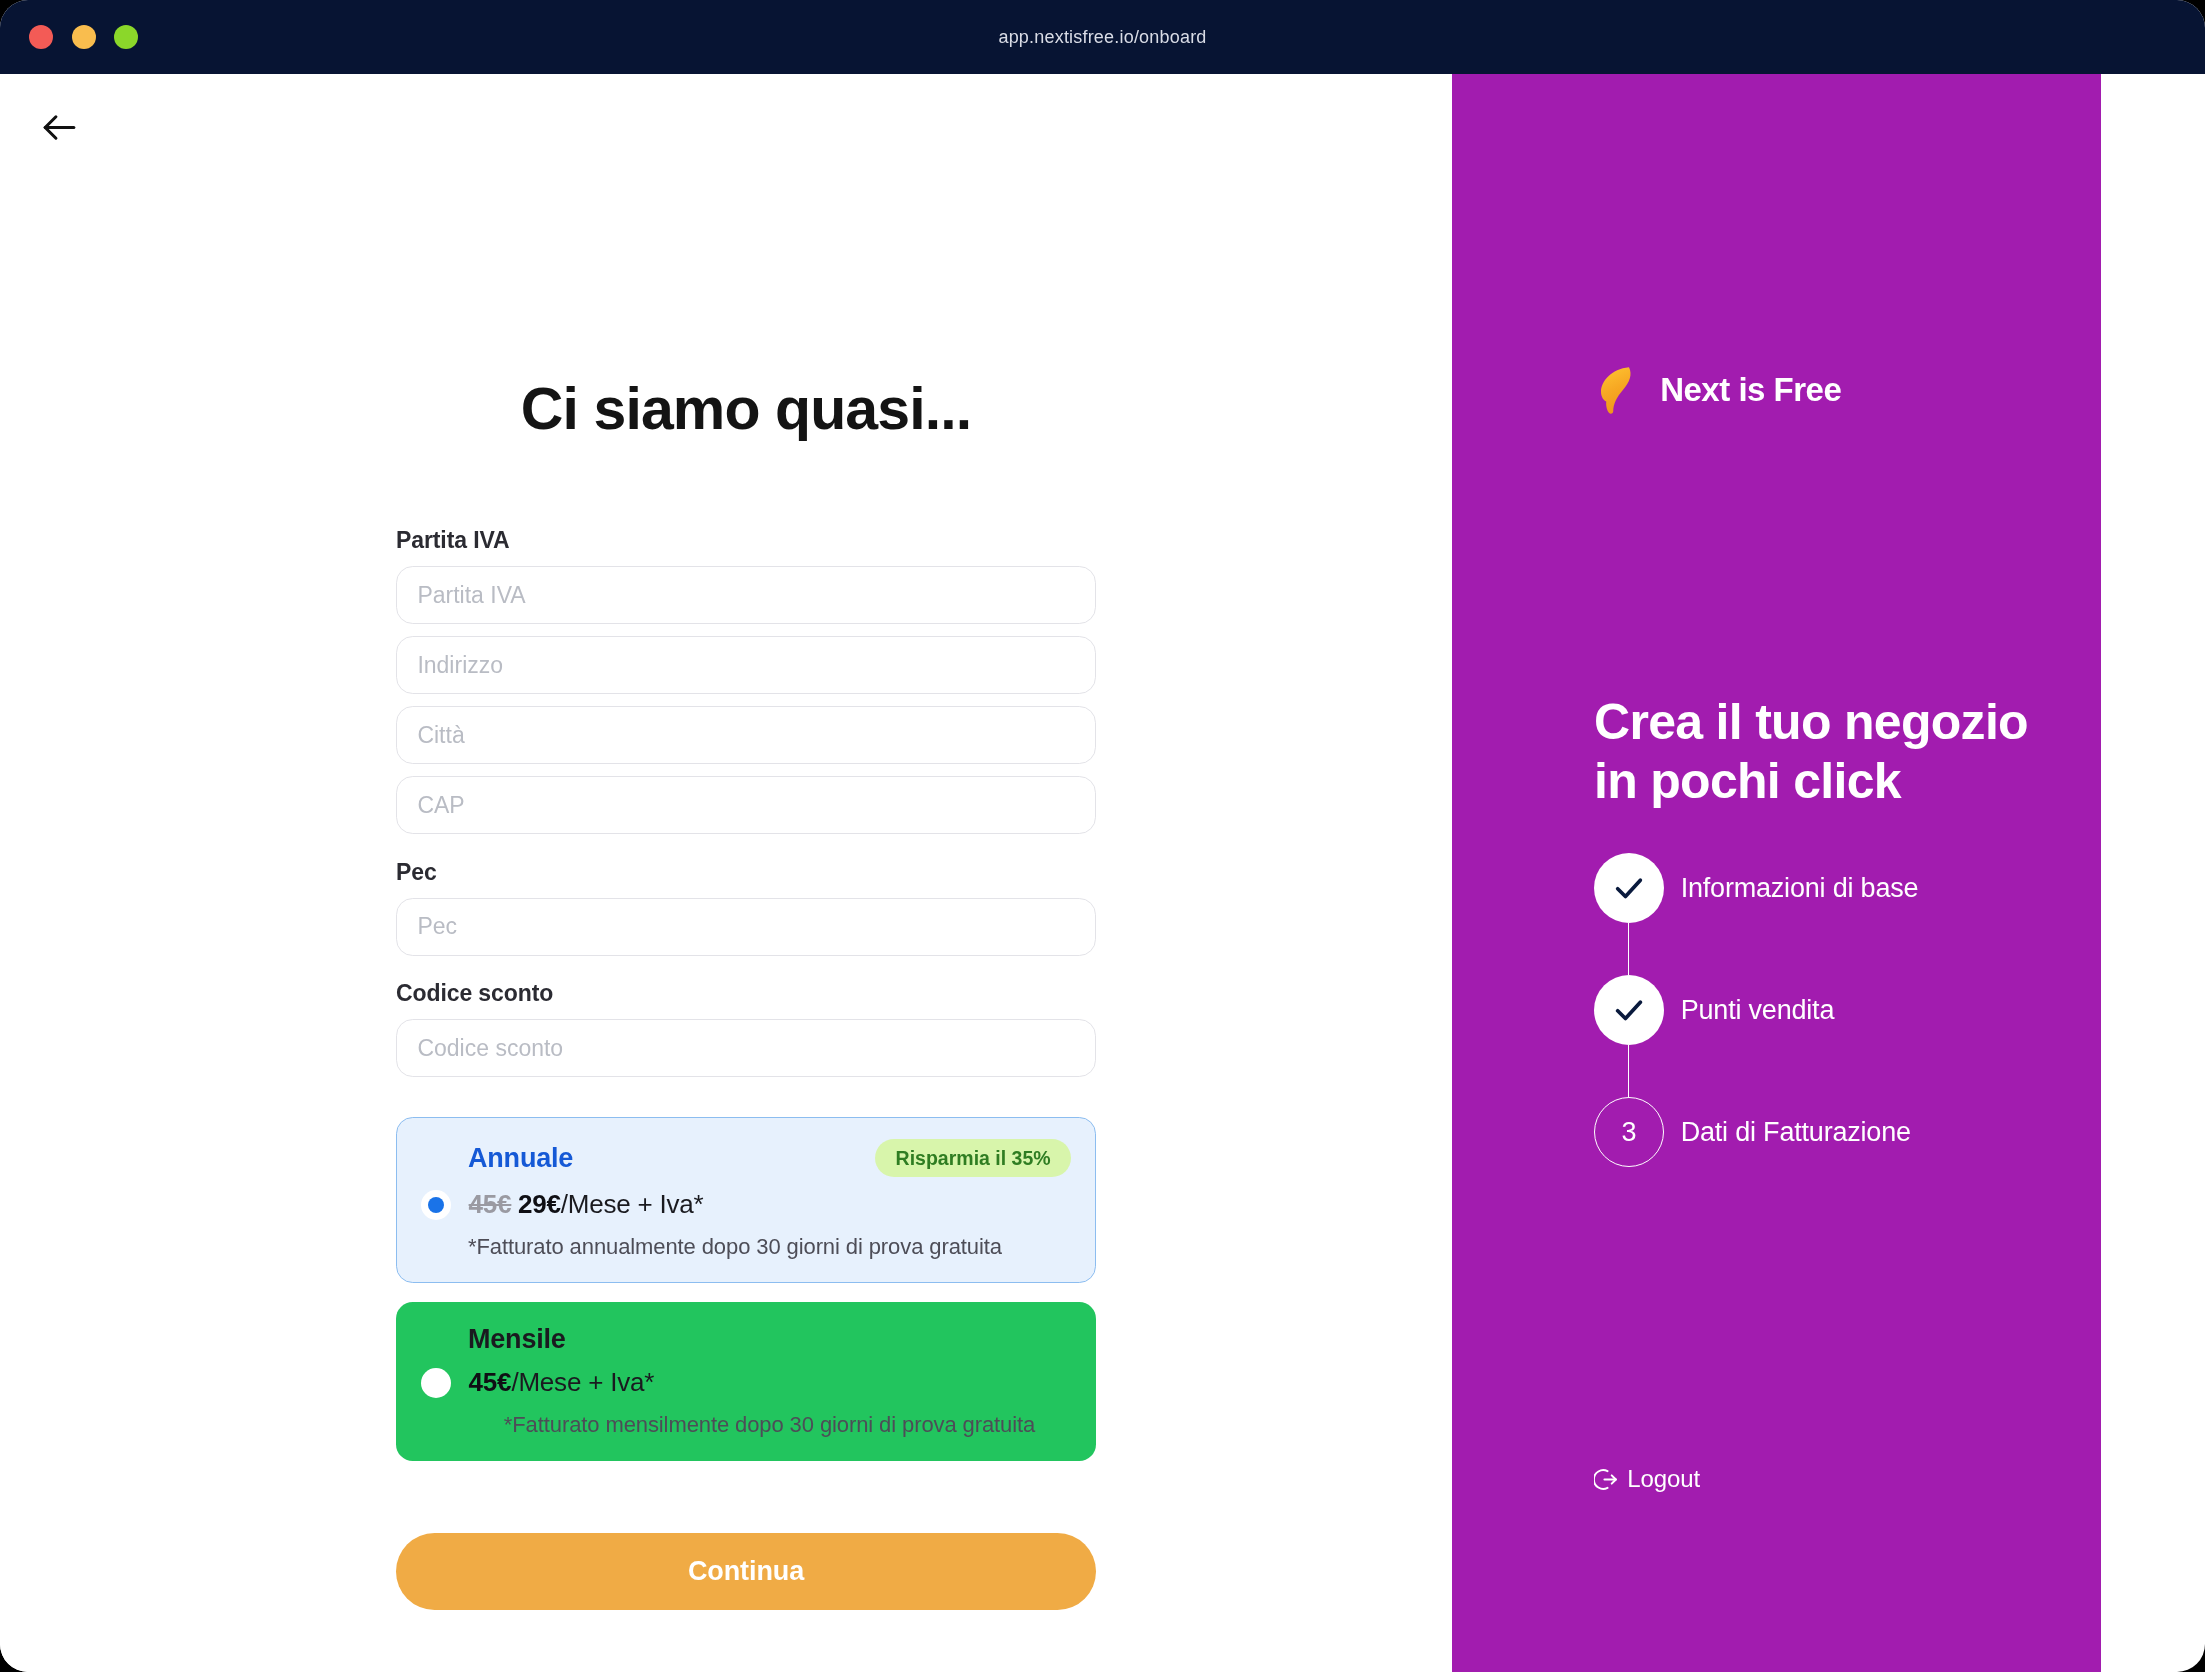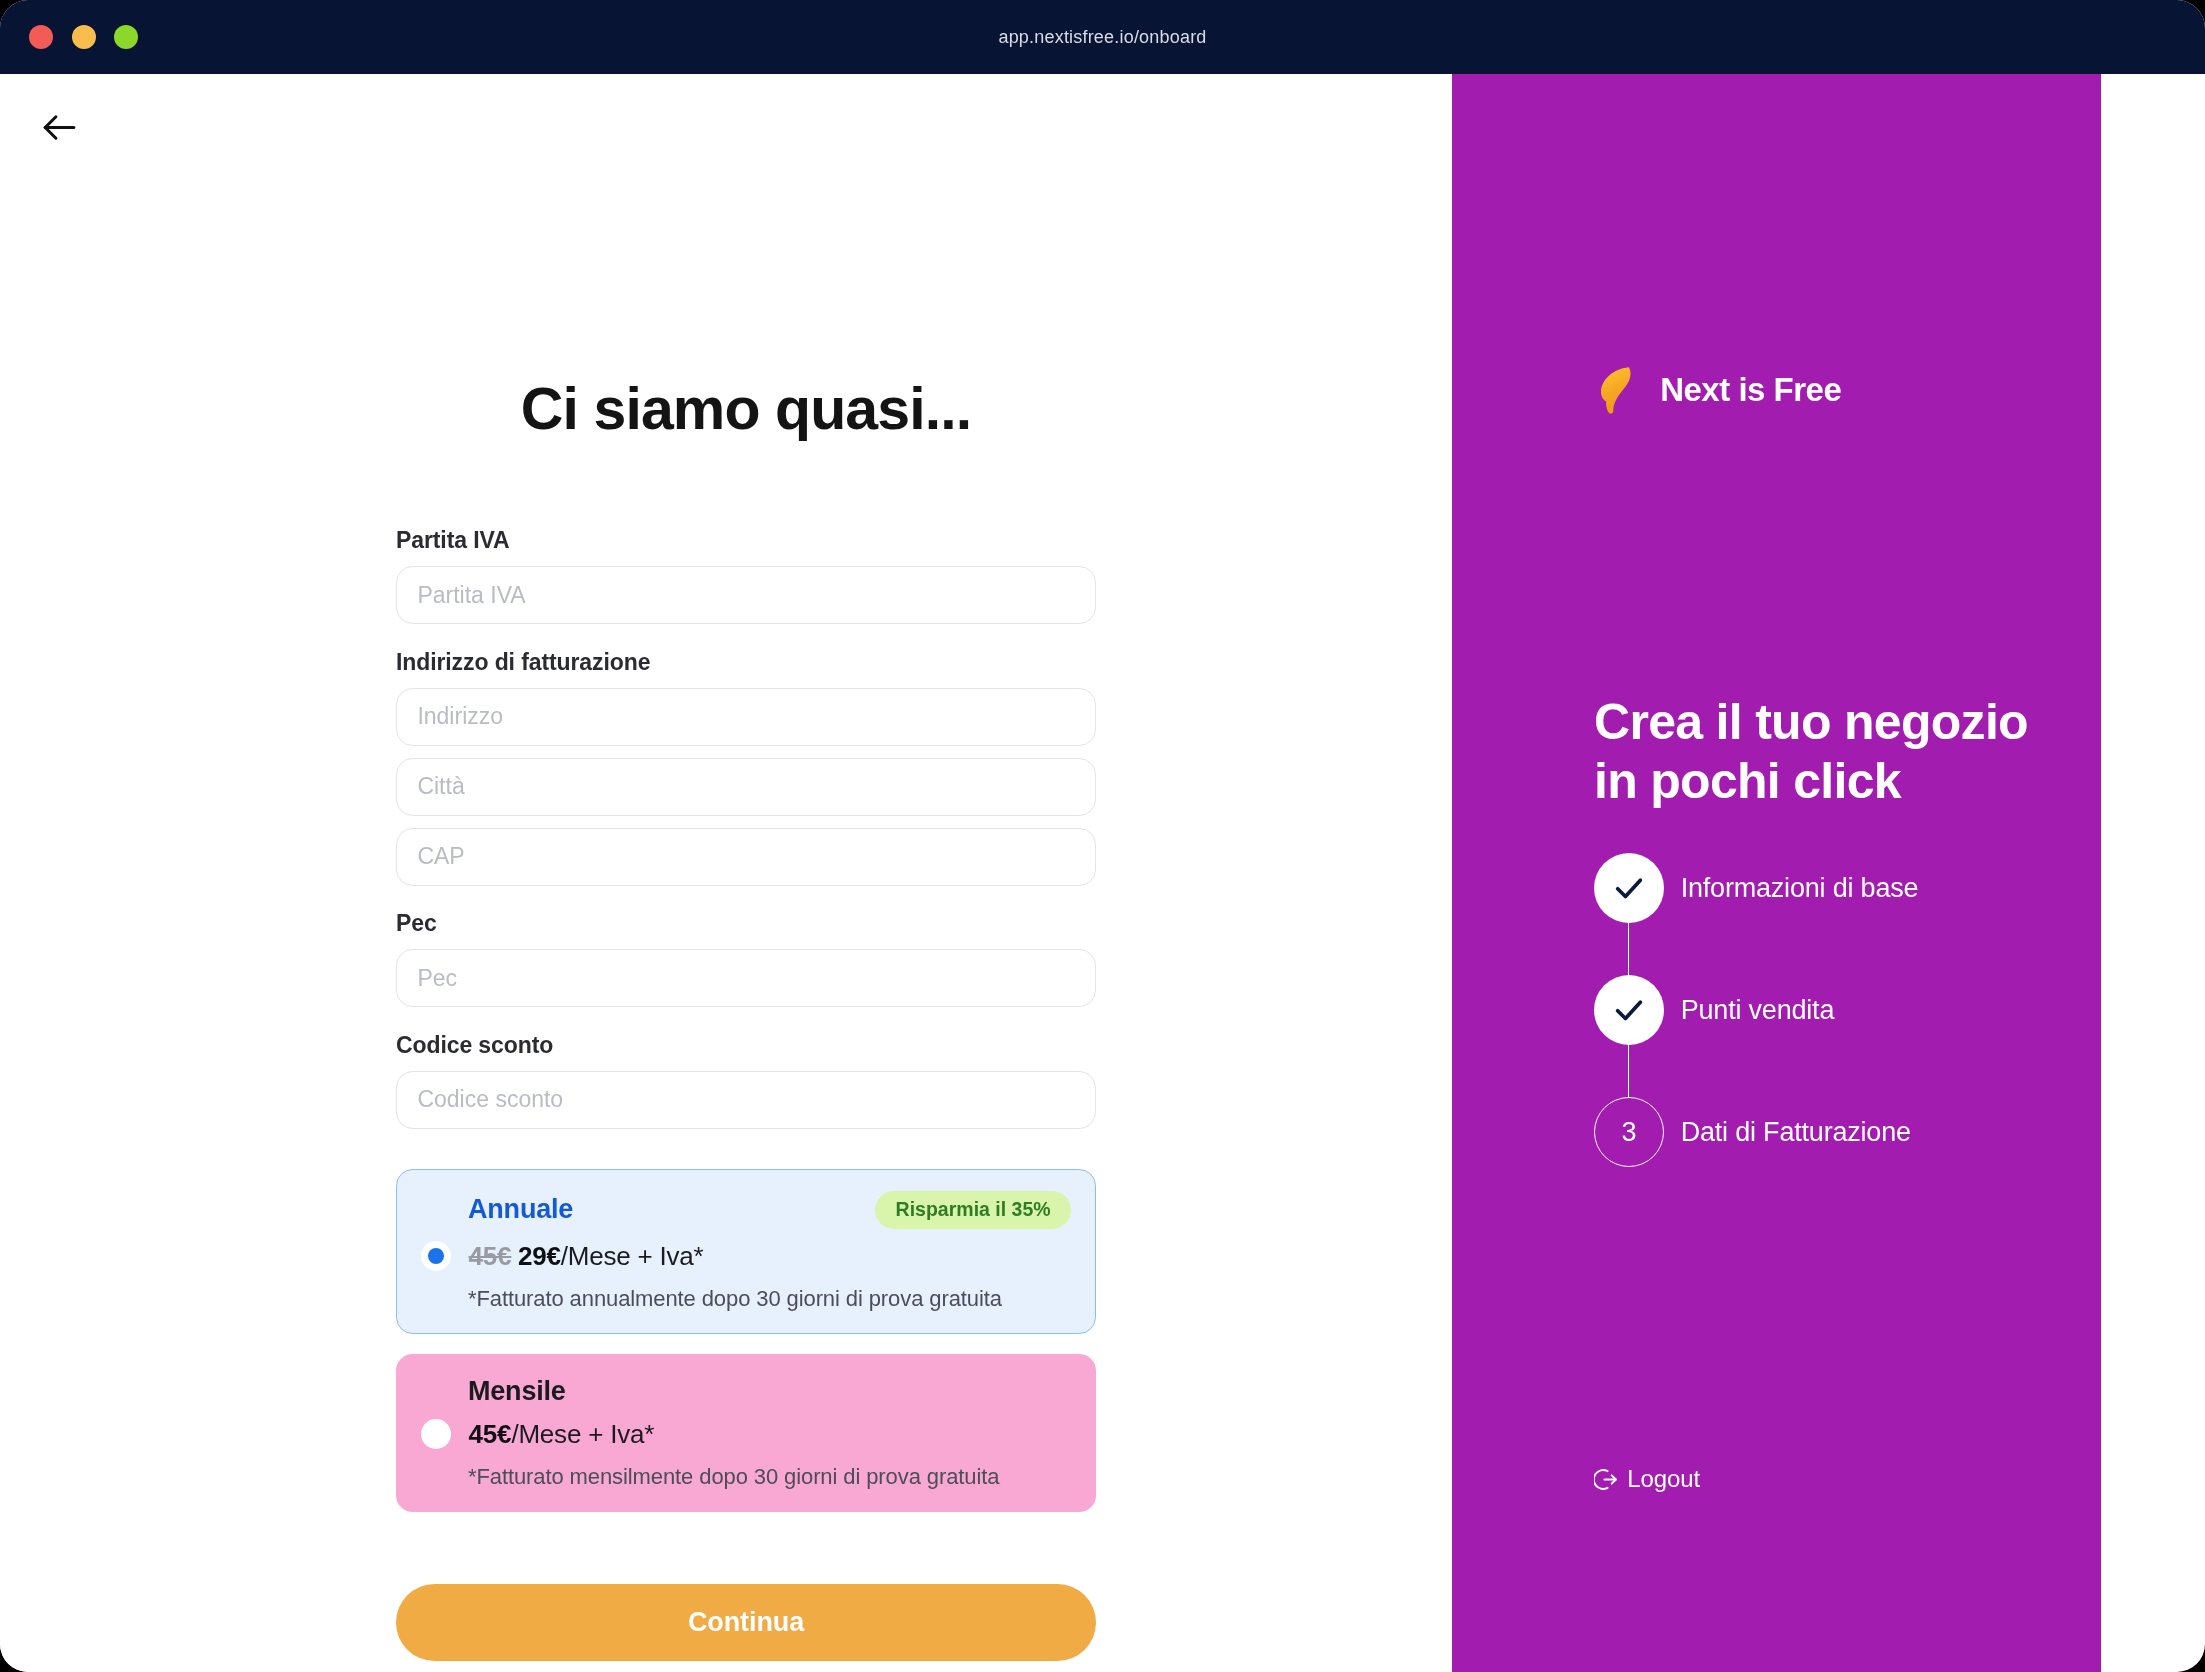--- a/index.html
+++ b/index.html
@@ -146,23 +146,24 @@
     display: block;
     cursor: pointer;
   }
 
   .plan.selected {
     background: #e7f1fd;
     border: 1.4px solid #8cbdf0;
   }
 
   .plan.unselected {
-    background: #f9a8d4;
+    background: #22c55e;
     border: 1.4px solid transparent;
     margin-top: 19.5px;
+    text-align: center;
   }
 
   .plan-head {
     display: flex;
     align-items: center;
     justify-content: space-between;
     margin-left: 47px;
     min-height: 30px;
     gap: 11px;
   }
@@ -368,21 +369,20 @@
         </svg>
       </div>
 
       <div class="form-col">
 
         <h1 class="page-title">Ci siamo quasi...</h1>
 
         <div class="field-label">Partita IVA</div>
         <input class="input" type="text" placeholder="Partita IVA" style="">
 
-        <div class="field-label spaced">Indirizzo di fatturazione</div>
         <input class="input" type="text" placeholder="Indirizzo" style="">
         <input class="input" type="text" placeholder="Città" style="">
         <div class="row-2">
           <input class="input" type="text" placeholder="CAP" style="">
         </div>
 
         <div class="field-label spaced">Pec</div>
         <input class="input" type="text" placeholder="Pec" style="">
 
         <div class="field-label spaced">Codice sconto</div>

